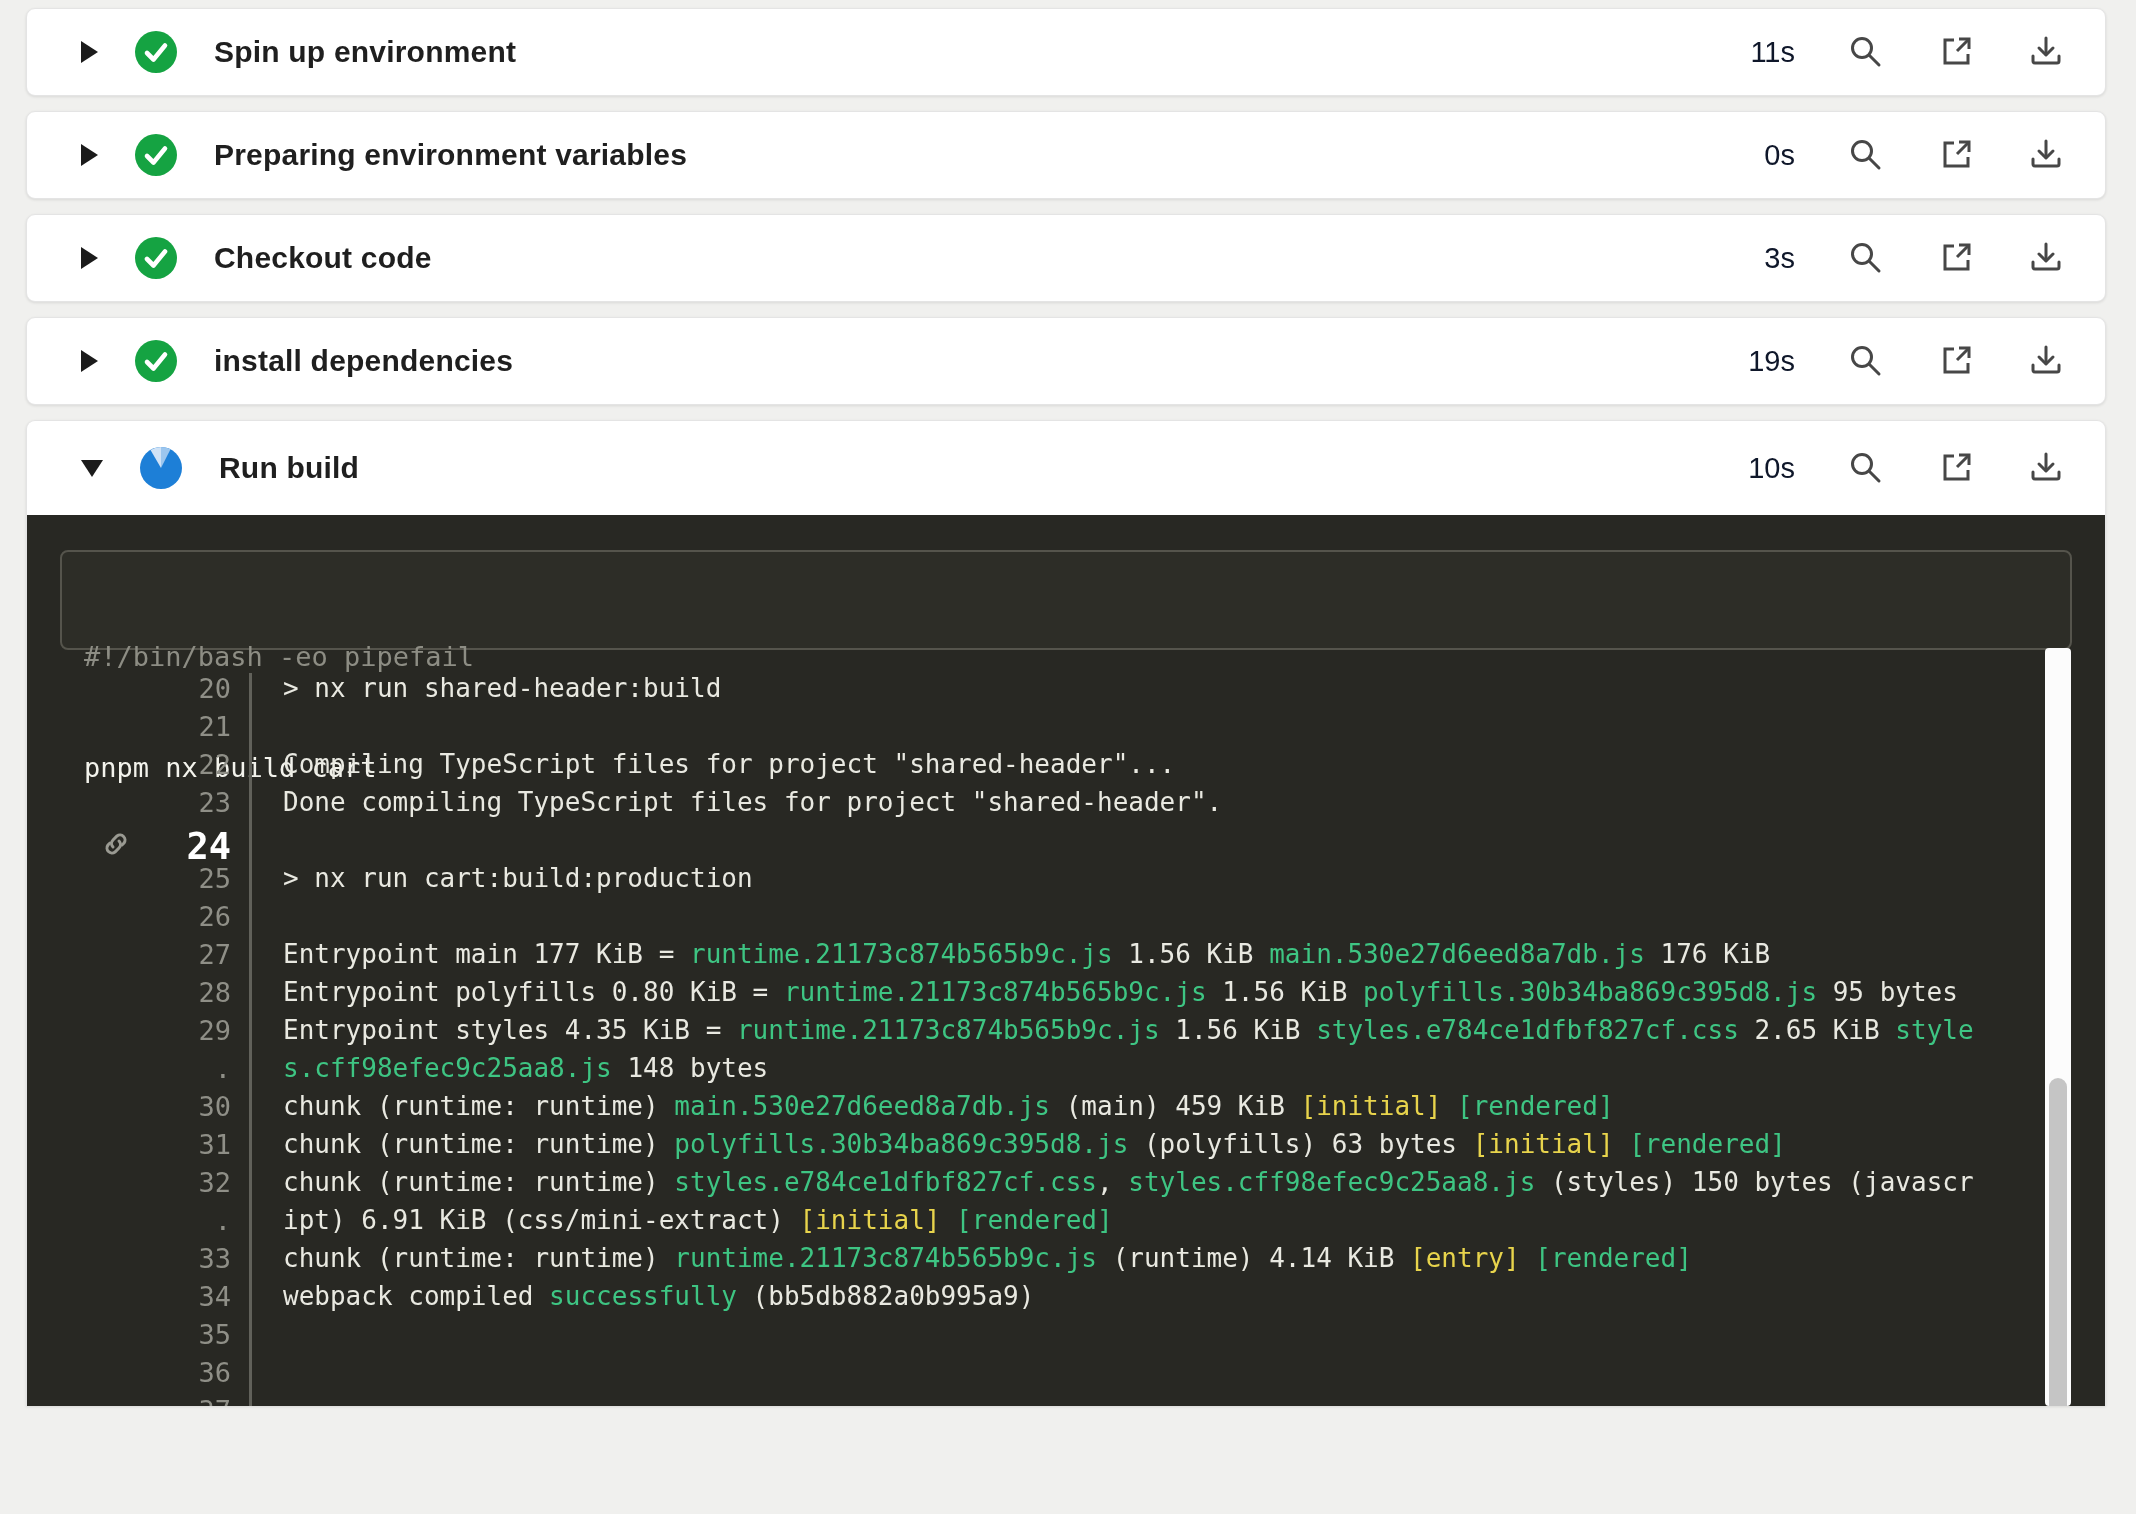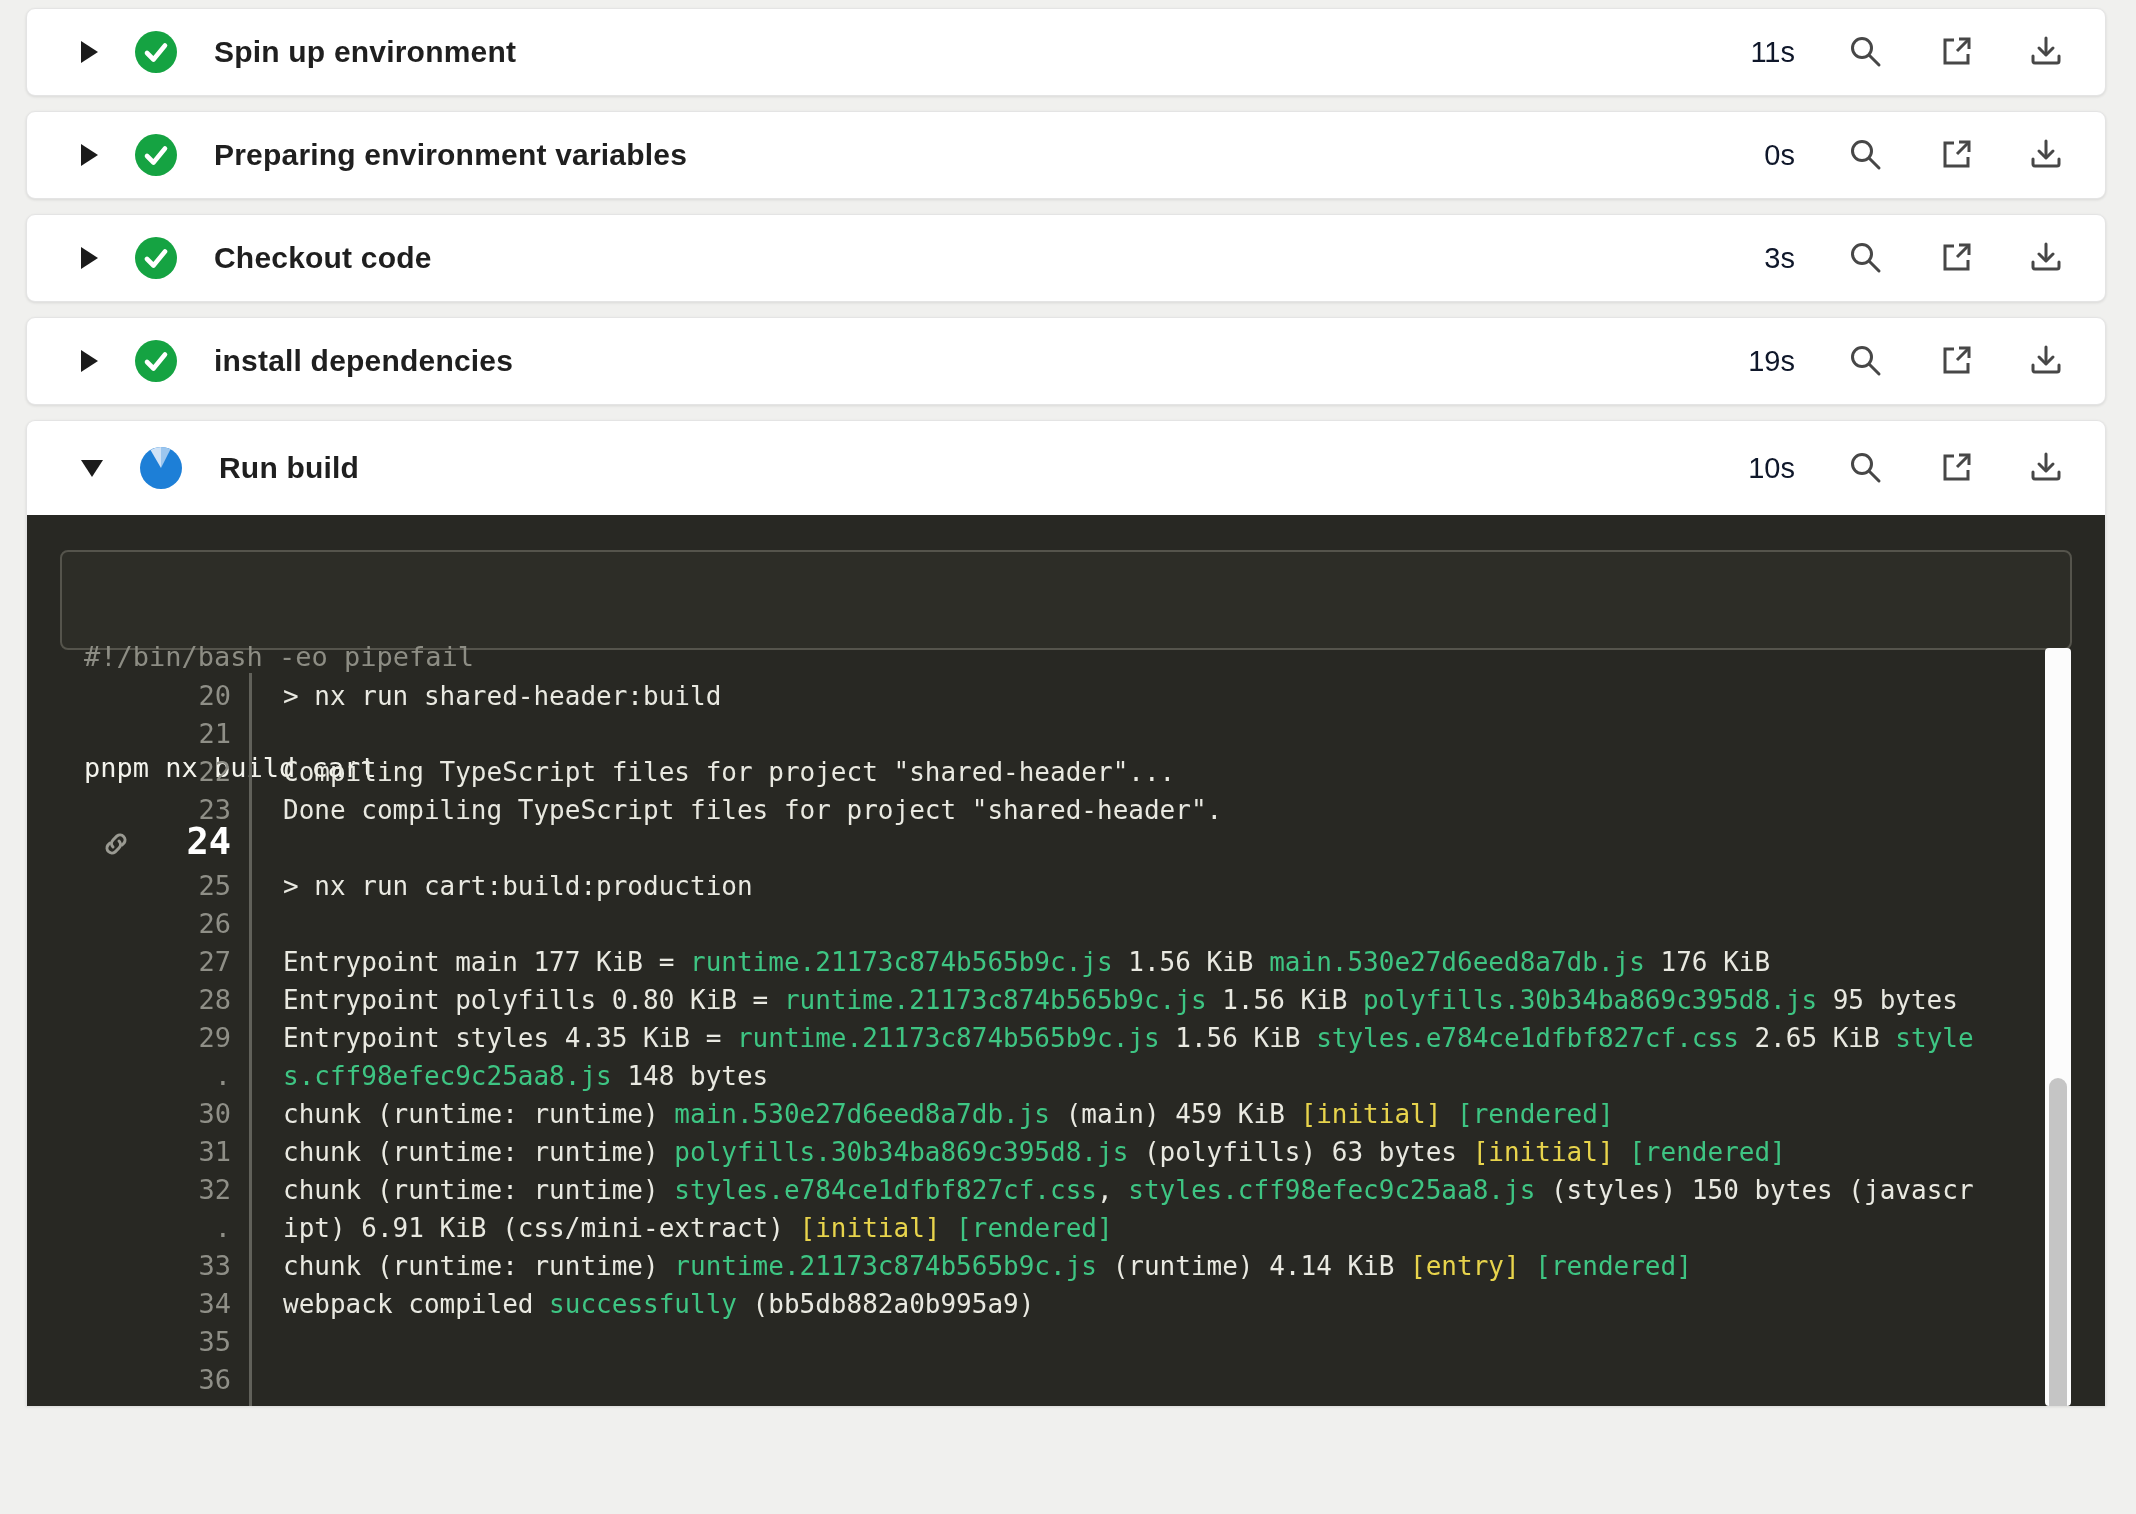--- a/index.html
+++ b/index.html
@@ -39,21 +39,21 @@
     padding:12px 22px;
     font-family:"DejaVu Sans Mono", monospace; font-size:27px; line-height:37px;
     white-space:pre;
     margin-top:8px;
   }
   .cmd-shebang { color:#8d8d84; }
   .cmd-line { color:#f3f3ec; }
 
   .log { position:absolute; left:0; right:0; top:158px; bottom:0; overflow:hidden; }
   .log::before { content:""; position:absolute; left:222px; top:-8px; bottom:0; width:3px; background:#61615a; }
-  .log-row { position:relative; display:flex; height:38px; align-items:flex-end; white-space:pre;
+  .log-row { position:relative; display:flex; height:38px; align-items:flex-start; white-space:pre;
              font-family:"DejaVu Sans Mono", monospace; font-size:26px; color:#e9e9e1; }
   .gutter { flex:0 0 222px; text-align:right; padding-right:18px; font-size:27px; color:#8f8f87; }
   .log-row.hl .gutter { color:#ffffff; font-weight:bold; font-size:37px; }
   .log-text { padding-left:34px; }
   .seg-g { color:#3ec583; }
   .seg-y { color:#e8d44c; }
   .chain { position:absolute; left:74px; top:4px; width:30px; height:30px; }
 
   .scrollbar { position:absolute; right:34px; top:133px; width:26px; height:758px; background:#fcfcfc; border-radius:4px; }
   .scroll-thumb { position:absolute; left:4px; top:430px; width:18px; height:328px; background:#c5c5c5; border-radius:9px 9px 0 0; }

